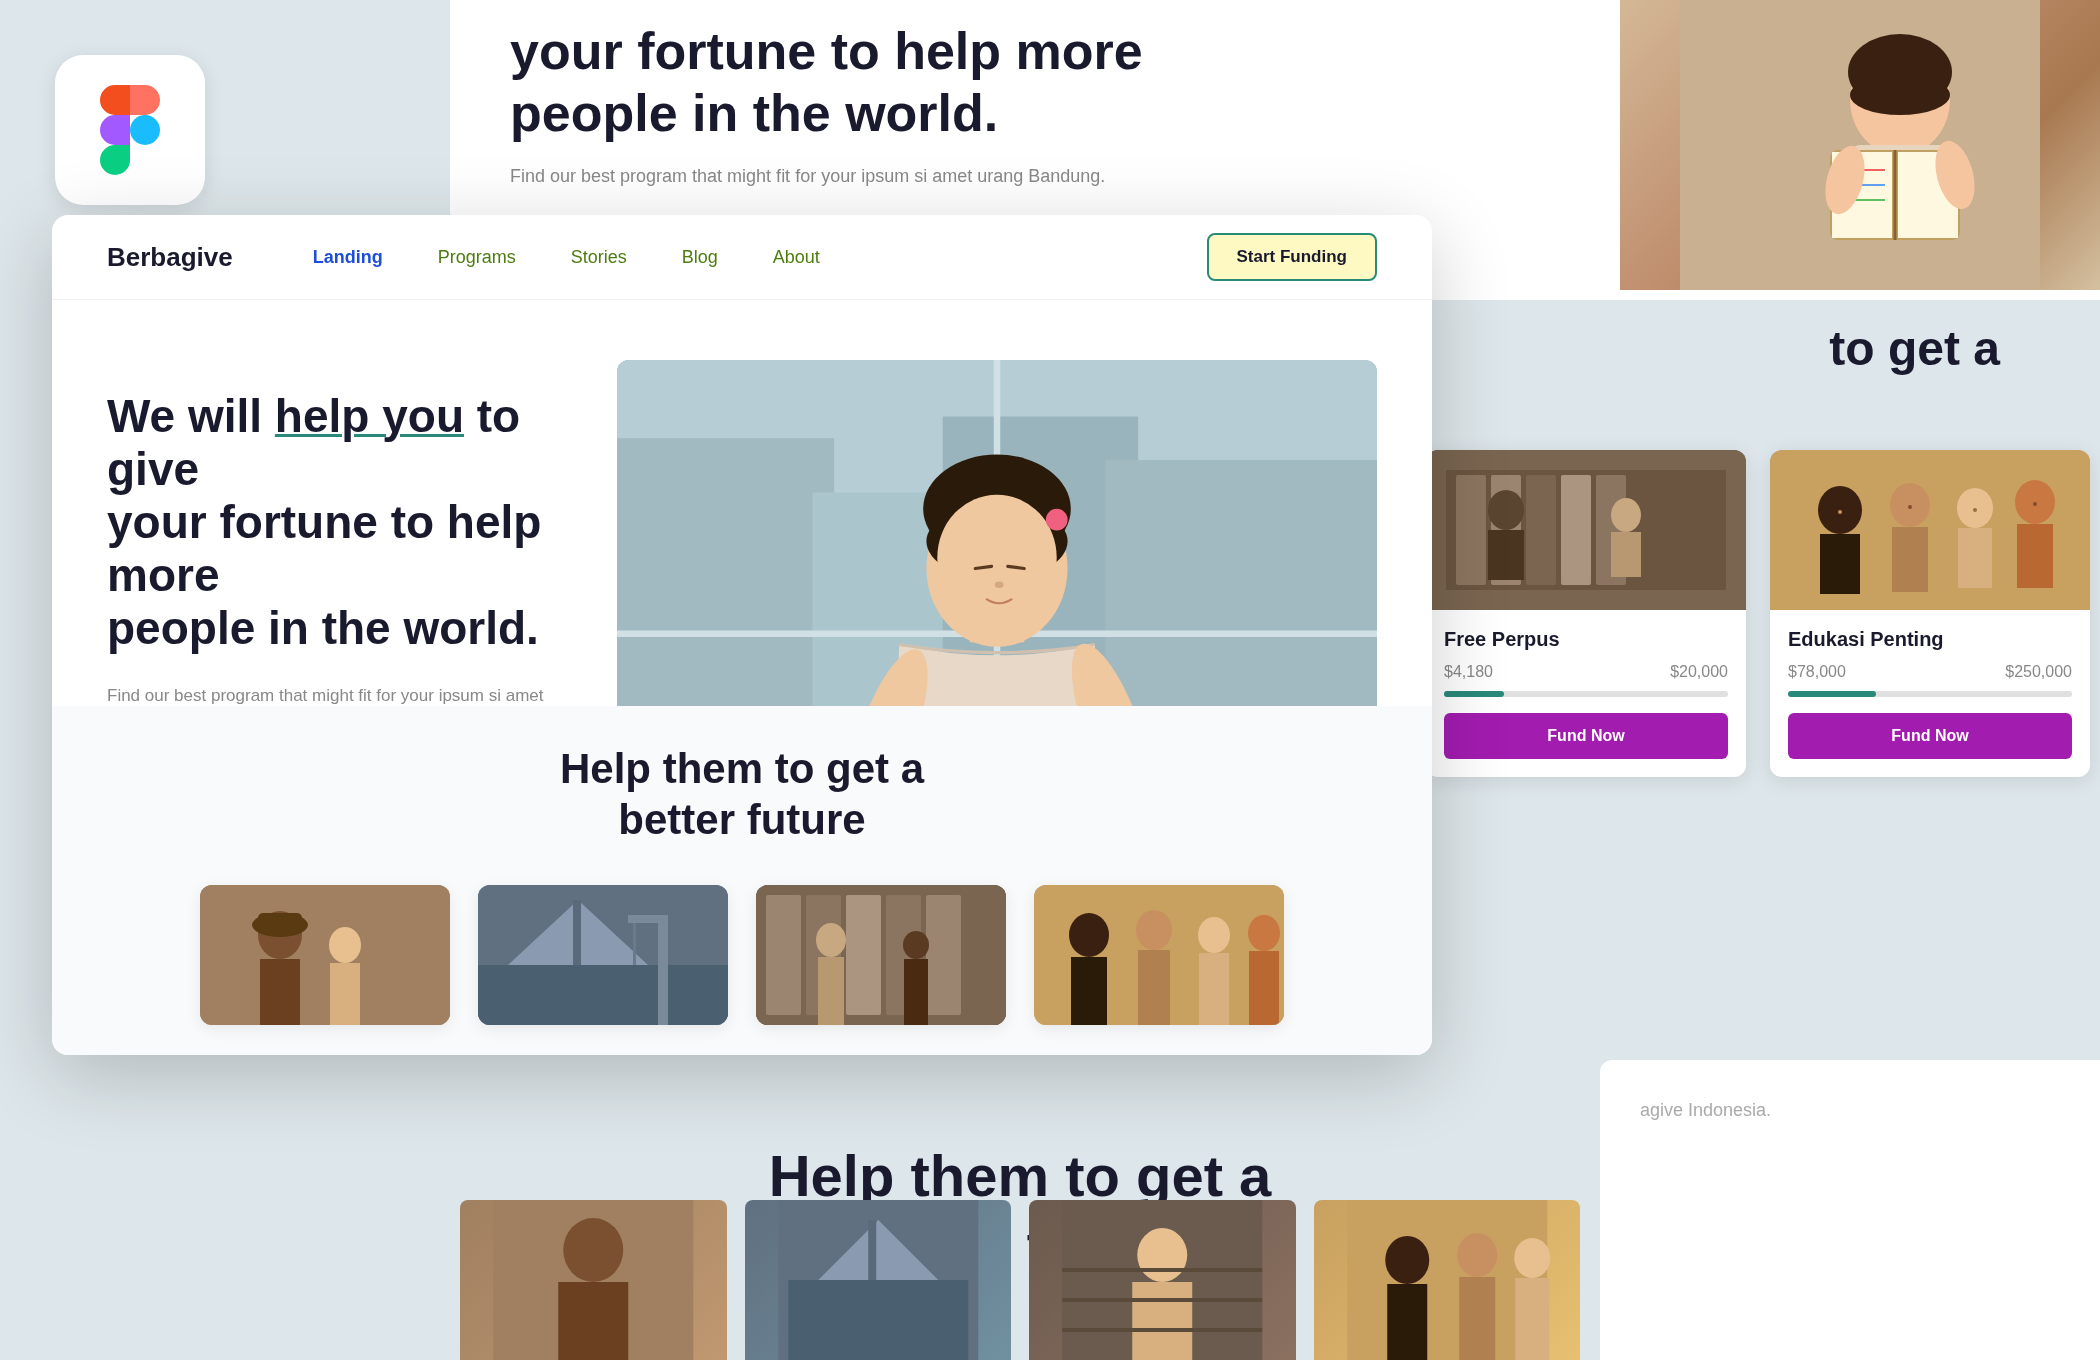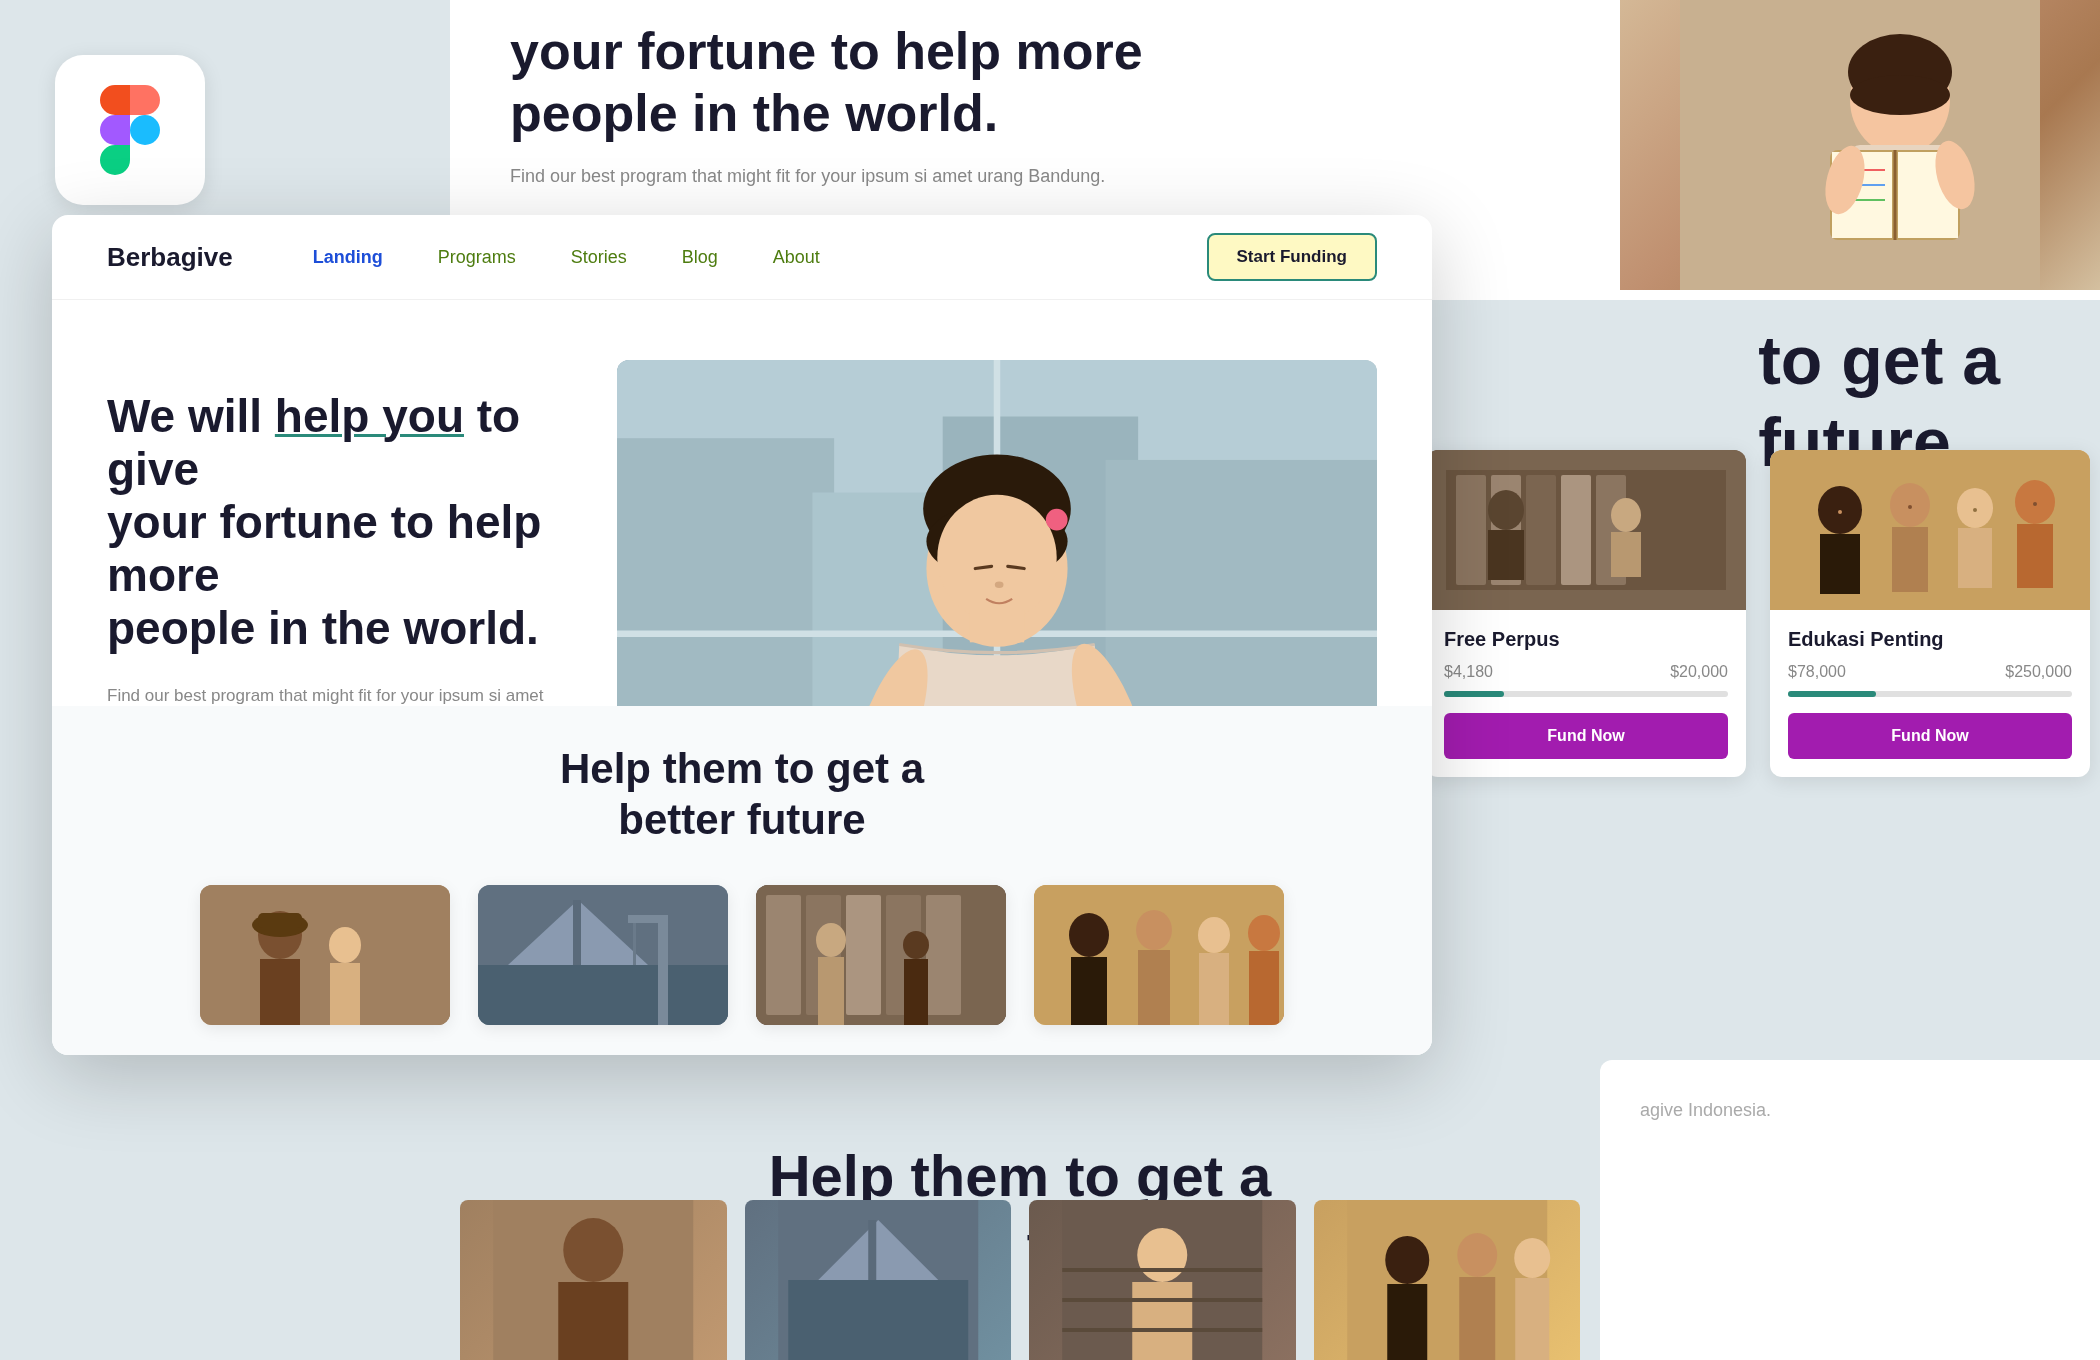--- a/index.html
+++ b/index.html
@@ -454,23 +454,22 @@
         <ellipse cx="220" cy="95" rx="50" ry="20" fill="#3a2010"></ellipse>
 
         <ellipse cx="165" cy="180" rx="18" ry="35" fill="#f5c5a0" transform="rotate(15 165 180)"></ellipse>
         <ellipse cx="275" cy="175" rx="18" ry="35" fill="#f5c5a0" transform="rotate(-15 275 175)"></ellipse>
       </svg>
     </div>
   </div>
 </div>
 
 <div style="position:absolute; top:320px; right:100px;">
-  <div style="font-size:68px; font-weight:900; color:#1a1a2e; line-height:1.2;margin-left:24px;">
+  <div style="font-size:48px; font-weight:900; color:#1a1a2e; line-height:1.2;margin-left:24px;">
     <div>to get a</div>
-    <div>future</div>
   </div>
 </div>
 
 <div class="bg-program-cards">
 
   <div class="bg-program-card">
     <div class="bg-card-image library">
       <svg width="320" height="160" viewBox="0 0 320 160" xmlns="http://www.w3.org/2000/svg">
         <rect width="320" height="160" fill="#7a6550"></rect>
 

